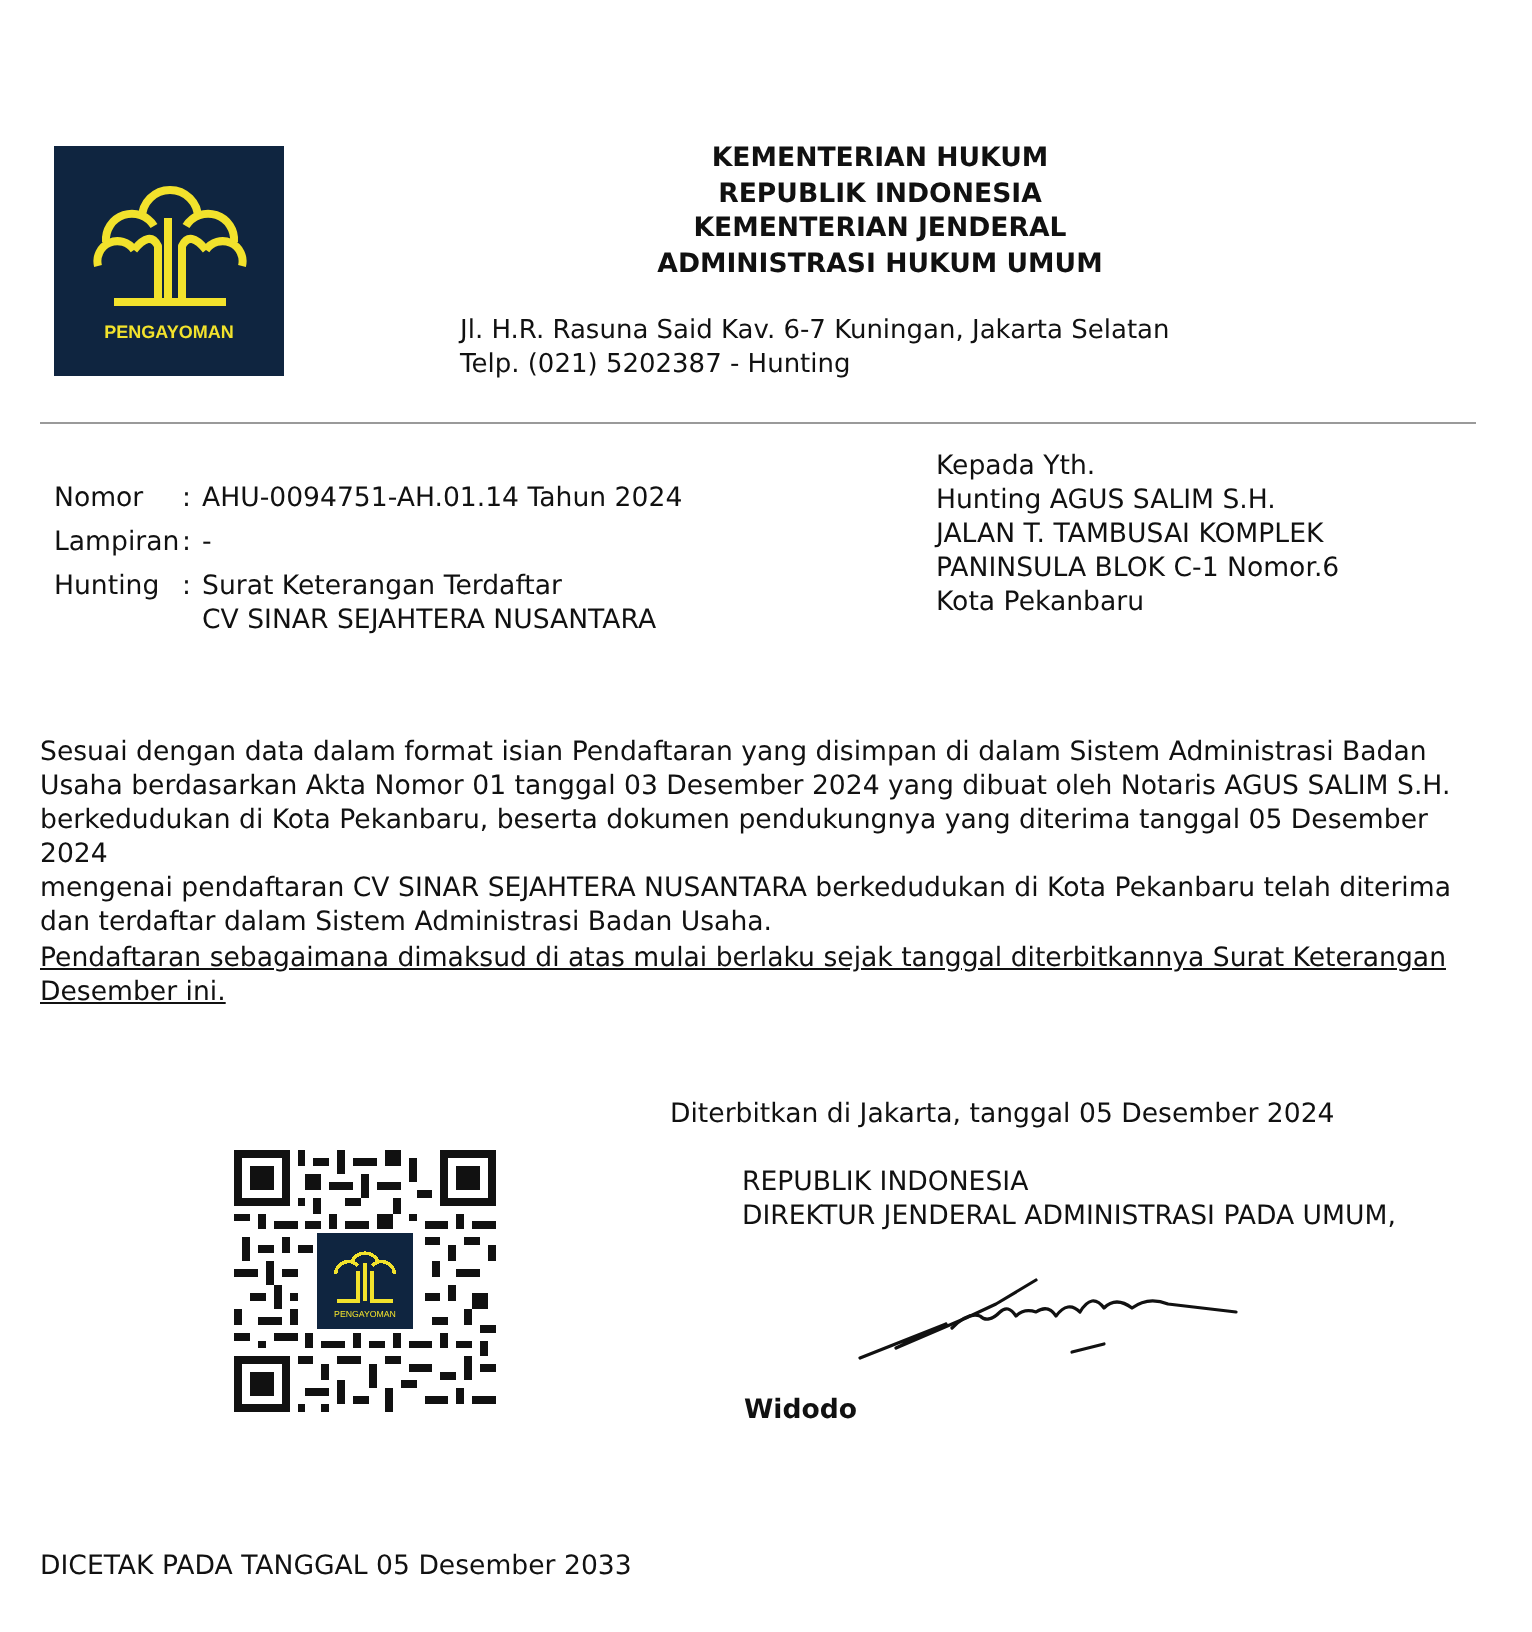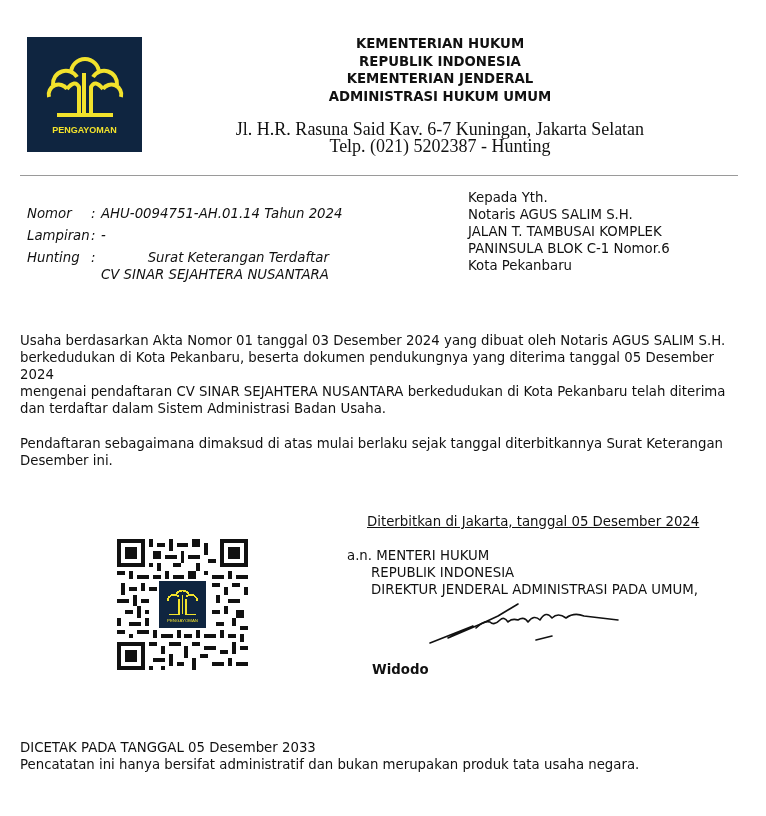--- a/index.html
+++ b/index.html
@@ -1,34 +1,34 @@
 <!DOCTYPE html>
 <html><head>
 <meta charset="utf-8">
 <style>
   html, body { margin: 0; padding: 0; background: #ffffff; }
   body { width: 766px; height: 816px; position: relative; overflow: hidden;
          font-family: "DejaVu Sans", sans-serif; color: #111; font-size: 13.3px; }
-  .abs { position: absolute; }
+  .abs { position: absolute; margin-top: 36px; }
   .logo { left: 27px; top: 37px; width: 115px; height: 115px; background: #0f2540; }
   .logo svg { display: block; }
   .header-title { left: 250px; top: 35px; width: 380px; text-align: center;
                   font-weight: bold; font-size: 13.3px; line-height: 17.5px; }
-  .header-addr { left: 230px; top: 121px; width: 420px; text-align: center;
-                 font-size: 18px; line-height: 17px; font-family: Liberation Serif, serif; }
+  .header-addr { left: 230px; top: 121px; width: 420px; text-align: left;
+                 font-size: 13px; line-height: 17px; }
   .divider { left: 20px; top: 175px; width: 718px; height: 0; border-top: 1.5px solid #9a9a9a; }
-  .meta { left: 27px; top: 203px; line-height: 22px; font-style: italic; }
+  .meta { left: 27px; top: 203px; line-height: 22px; }
   .meta-row { display: flex; }
   .meta-label { width: 64px; }
   .meta-colon { width: 10px; }
-  .meta-val { line-height: 17px; padding-top: 2px; text-align: right; }
+  .meta-val { line-height: 17px; padding-top: 2px; }
   .recipient { left: 468px; top: 189px; line-height: 17px; }
   .para1 { left: 20px; top: 332px; width: 726px; line-height: 17px; }
-  .para2 { left: 20px; top: 435px; width: 726px; line-height: 17px; }
-  .issued { left: 367px; top: 513px; line-height: 17px; text-decoration: underline; }
+  .para2 { left: 20px; top: 435px; width: 726px; line-height: 17px; text-decoration: underline; }
+  .issued { left: 335px; top: 513px; line-height: 17px; }
   .sign { left: 347px; top: 547px; line-height: 17px; }
   .sign .indent { padding-left: 24px; }
   .signature { left: 428px; top: 598px; width: 200px; height: 48px; }
   .signer { left: 372px; top: 662px; font-weight: bold; text-align: right; }
   .qr { left: 117px; top: 539px; width: 131px; height: 131px; }
   .footer { left: 20px; top: 739px; line-height: 17px; }
 </style>
 </head>
 <body>
 
@@ -78,27 +78,28 @@
     <span class="meta-colon">:</span>
     <span class="meta-val">
       <div>Surat Keterangan Terdaftar</div>
       <div>CV SINAR SEJAHTERA NUSANTARA</div>
     </span>
   </div>
 </div>
 
 <div class="abs recipient">
   <div>Kepada Yth.</div>
-  <div>Notaris AGUS SALIM S.H.</div>
+  <div>Hunting AGUS SALIM S.H.</div>
   <div>JALAN T. TAMBUSAI KOMPLEK</div>
   <div>PANINSULA BLOK C-1 Nomor.6</div>
   <div>Kota Pekanbaru</div>
 </div>
 
 <div class="abs para1">
+  <div>Sesuai dengan data dalam format isian Pendaftaran yang disimpan di dalam Sistem Administrasi Badan</div>
   <div>Usaha berdasarkan Akta Nomor 01 tanggal 03 Desember 2024 yang dibuat oleh Notaris AGUS SALIM S.H.</div>
   <div>berkedudukan di Kota Pekanbaru, beserta dokumen pendukungnya yang diterima tanggal 05 Desember 2024</div>
   <div>mengenai pendaftaran CV SINAR SEJAHTERA NUSANTARA berkedudukan di Kota Pekanbaru telah diterima</div>
   <div>dan terdaftar dalam Sistem Administrasi Badan Usaha.</div>
 </div>
 <div class="abs para2">
   <div>Pendaftaran sebagaimana dimaksud di atas mulai berlaku sejak tanggal diterbitkannya Surat Keterangan</div>
   <div>Desember ini.</div>
 </div>
 
@@ -201,31 +202,29 @@
       <path d="M12.8 15.6 A1.6 1.6 0 0 1 15.6 14.6"></path>
       <path d="M17.4 14.6 A1.6 1.6 0 0 1 20.2 15.6"></path>
       <path d="M15.6 15.2 L15.6 19 L13 19 M17.4 15.2 L17.4 19 L20 19 M16.5 14.2 L16.5 19"></path>
     </g>
     <text x="16.5" y="21" text-anchor="middle" fill="#f2e22c" font-size="1.1" font-family="Liberation Sans, sans-serif">PENGAYOMAN</text>
   </svg>
 </div>
 
 <div class="abs issued">Diterbitkan di Jakarta, tanggal 05 Desember 2024</div>
 <div class="abs sign">
-  <div>a.n. MENTERI HUKUM</div>
   <div class="indent">REPUBLIK INDONESIA</div>
   <div class="indent">DIREKTUR JENDERAL ADMINISTRASI PADA UMUM,</div>
 </div>
 <div class="abs signature">
   <svg width="200" height="48" viewBox="0 0 200 48">
     <g fill="none" stroke="#111" stroke-width="1.6" stroke-linecap="round" stroke-linejoin="round">
       <path d="M2 45 L45 28 L20 40 L55 25 L70 18 L90 6"></path>
       <path d="M48 30 Q56 22 62 24 Q66 28 72 22 Q76 18 80 24 Q84 20 90 22 Q96 18 100 24 Q106 16 112 22 Q118 12 124 20 Q130 14 138 20 Q146 14 156 18 L190 22"></path>
       <path d="M108 42 L124 38"></path>
     </g>
   </svg>
 </div>
 <div class="abs signer">Widodo</div>
 
 <div class="abs footer">
   <div>DICETAK PADA TANGGAL 05 Desember 2033</div>
-  <div>Pencatatan ini hanya bersifat administratif dan bukan merupakan produk tata usaha negara.</div>
 </div>
 
 </body></html>

